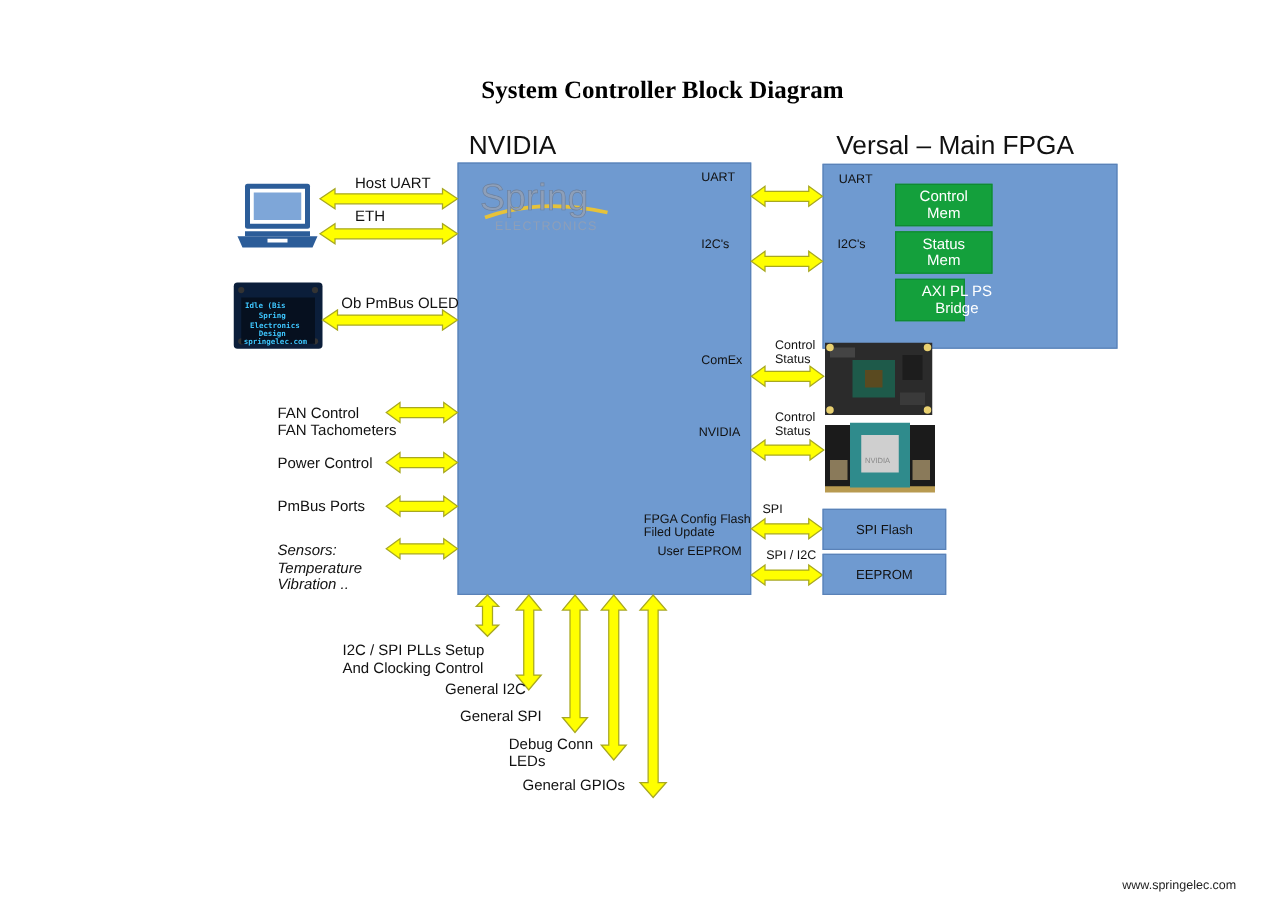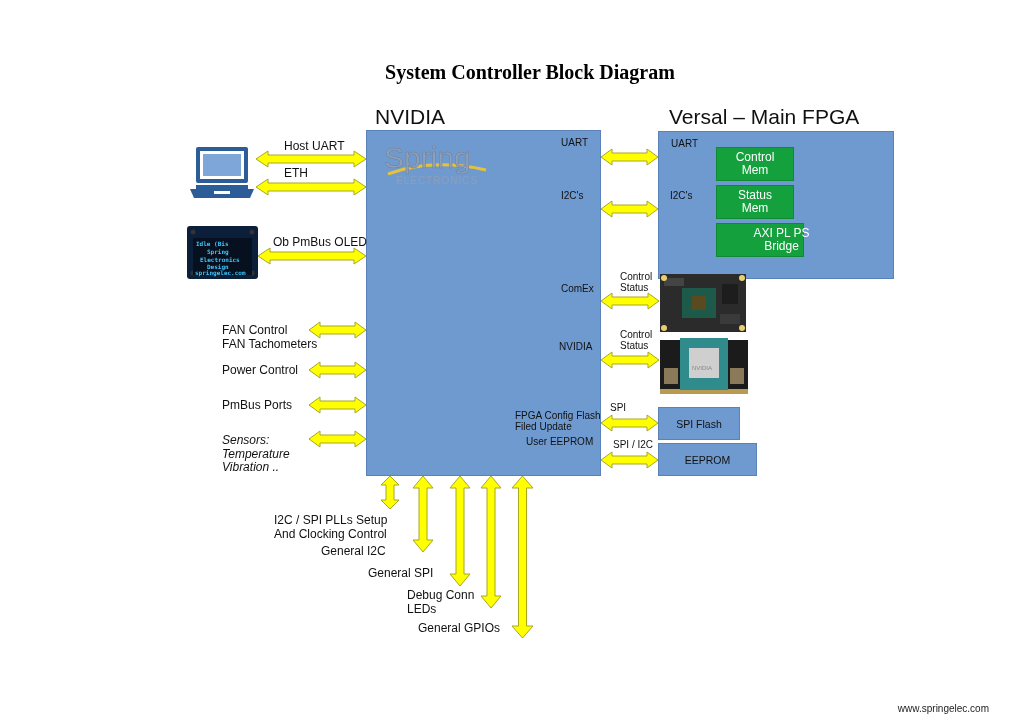--- a/index.html
+++ b/index.html
@@ -42,21 +42,21 @@
 <div class="abs port" style="left:526px;top:436px;">User EEPROM</div>
 
 <div class="abs blocklabel" style="left:669px;top:105px;">Versal – Main FPGA</div>
 <div class="abs fpga" style="left:658px;top:131px;width:236px;height:148px;"></div>
 <div class="abs port" style="left:671px;top:138px;">UART</div>
 <div class="abs port" style="left:670px;top:190px;">I2C's</div>
 <div class="abs green" style="left:716px;top:147px;width:78px;height:34px;white-space:pre;">Control
 Mem</div>
 <div class="abs green" style="left:716px;top:185px;width:78px;height:34px;white-space:pre;">Status
 Mem</div>
-<div class="abs green" style="left:716px;top:223px;width:88px;height:34px;white-space:pre;padding-left:43px;">AXI PL PS
+<div class="abs green" style="left:716px;top:223px;width:56px;height:34px;white-space:pre;padding-left:43px;">AXI PL PS
 Bridge</div>
 
 <div class="abs" style="left:188px;top:145px;width:68px;height:57px;">
   <svg width="68" height="57" viewBox="0 0 68 57">
     <rect x="8" y="2" width="52" height="36" rx="2" fill="#2c5d99"></rect>
     <rect x="12" y="6" width="44" height="28" fill="#ffffff"></rect>
     <rect x="15" y="9" width="38" height="22" fill="#7ea6d8"></rect>
     <path d="M2 44 L66 44 L62 53 L6 53 Z" fill="#2c5d99"></path>
     <rect x="8" y="40" width="52" height="4" fill="#2c5d99"></rect>
     <rect x="26" y="46" width="16" height="3" fill="#ffffff"></rect>
@@ -159,21 +159,21 @@
     <rect x="20" y="0" width="48" height="52" fill="#2f8b8c"></rect>
     <rect x="29" y="10" width="30" height="30" fill="#cfcfcf"></rect>
     <text x="32" y="32" font-family="Liberation Sans, sans-serif" font-size="6" fill="#888">NVIDIA</text>
   </svg>
 </div>
 
 <svg class="arrow" style="left:601px;top:415px;" width="57" height="16">
     <polygon points="0,8 11,0 11,4 46,4 46,0 57,8 46,16 46,12 11,12 11,16" fill="#ffff00" stroke="#a8a820" stroke-width="1"></polygon>
   </svg>
 <div class="abs slbl" style="left:610px;top:402px;">SPI</div>
-<div class="abs bluebox" style="left:658px;top:407px;width:82px;height:33px;">SPI Flash</div>
+<div class="abs bluebox" style="left:658px;top:407px;width:99px;height:33px;">SPI Flash</div>
 
 <svg class="arrow" style="left:601px;top:452px;" width="57" height="16">
     <polygon points="0,8 11,0 11,4 46,4 46,0 57,8 46,16 46,12 11,12 11,16" fill="#ffff00" stroke="#a8a820" stroke-width="1"></polygon>
   </svg>
 <div class="abs slbl" style="left:613px;top:439px;">SPI / I2C</div>
 <div class="abs bluebox" style="left:658px;top:443px;width:99px;height:33px;">EEPROM</div>
 
 <svg class="arrow" style="left:381px;top:476px;" width="18" height="33">
     <polygon points="9,0 18,9 13,9 13,24 18,24 9,33 0,24 5,24 5,9 0,9" fill="#ffff00" stroke="#a8a820" stroke-width="1"></polygon>
   </svg>
@@ -185,19 +185,19 @@
   </svg>
 <svg class="arrow" style="left:481px;top:476px;" width="20" height="132">
     <polygon points="10,0 20,12 14,12 14,120 20,120 10,132 0,120 6,120 6,12 0,12" fill="#ffff00" stroke="#a8a820" stroke-width="1"></polygon>
   </svg>
 <svg class="arrow" style="left:512px;top:476px;" width="21" height="162">
     <polygon points="10.5,0 21,12 14.5,12 14.5,150 21,150 10.5,162 0,150 6.5,150 6.5,12 0,12" fill="#ffff00" stroke="#a8a820" stroke-width="1"></polygon>
   </svg>
 
 <div class="abs lbl" style="left:274px;top:514px;white-space:pre;">I2C / SPI PLLs Setup
 And Clocking Control</div>
-<div class="abs lbl" style="left:321px;top:545px;">General I2C</div>
+<div class="abs lbl" style="left:356px;top:545px;">General I2C</div>
 <div class="abs lbl" style="left:368px;top:567px;">General SPI</div>
 <div class="abs lbl" style="left:407px;top:589px;white-space:pre;">Debug Conn
 LEDs</div>
 <div class="abs lbl" style="left:418px;top:622px;">General GPIOs</div>
 
 <div class="abs footer">www.springelec.com</div>
 
 </body></html>

